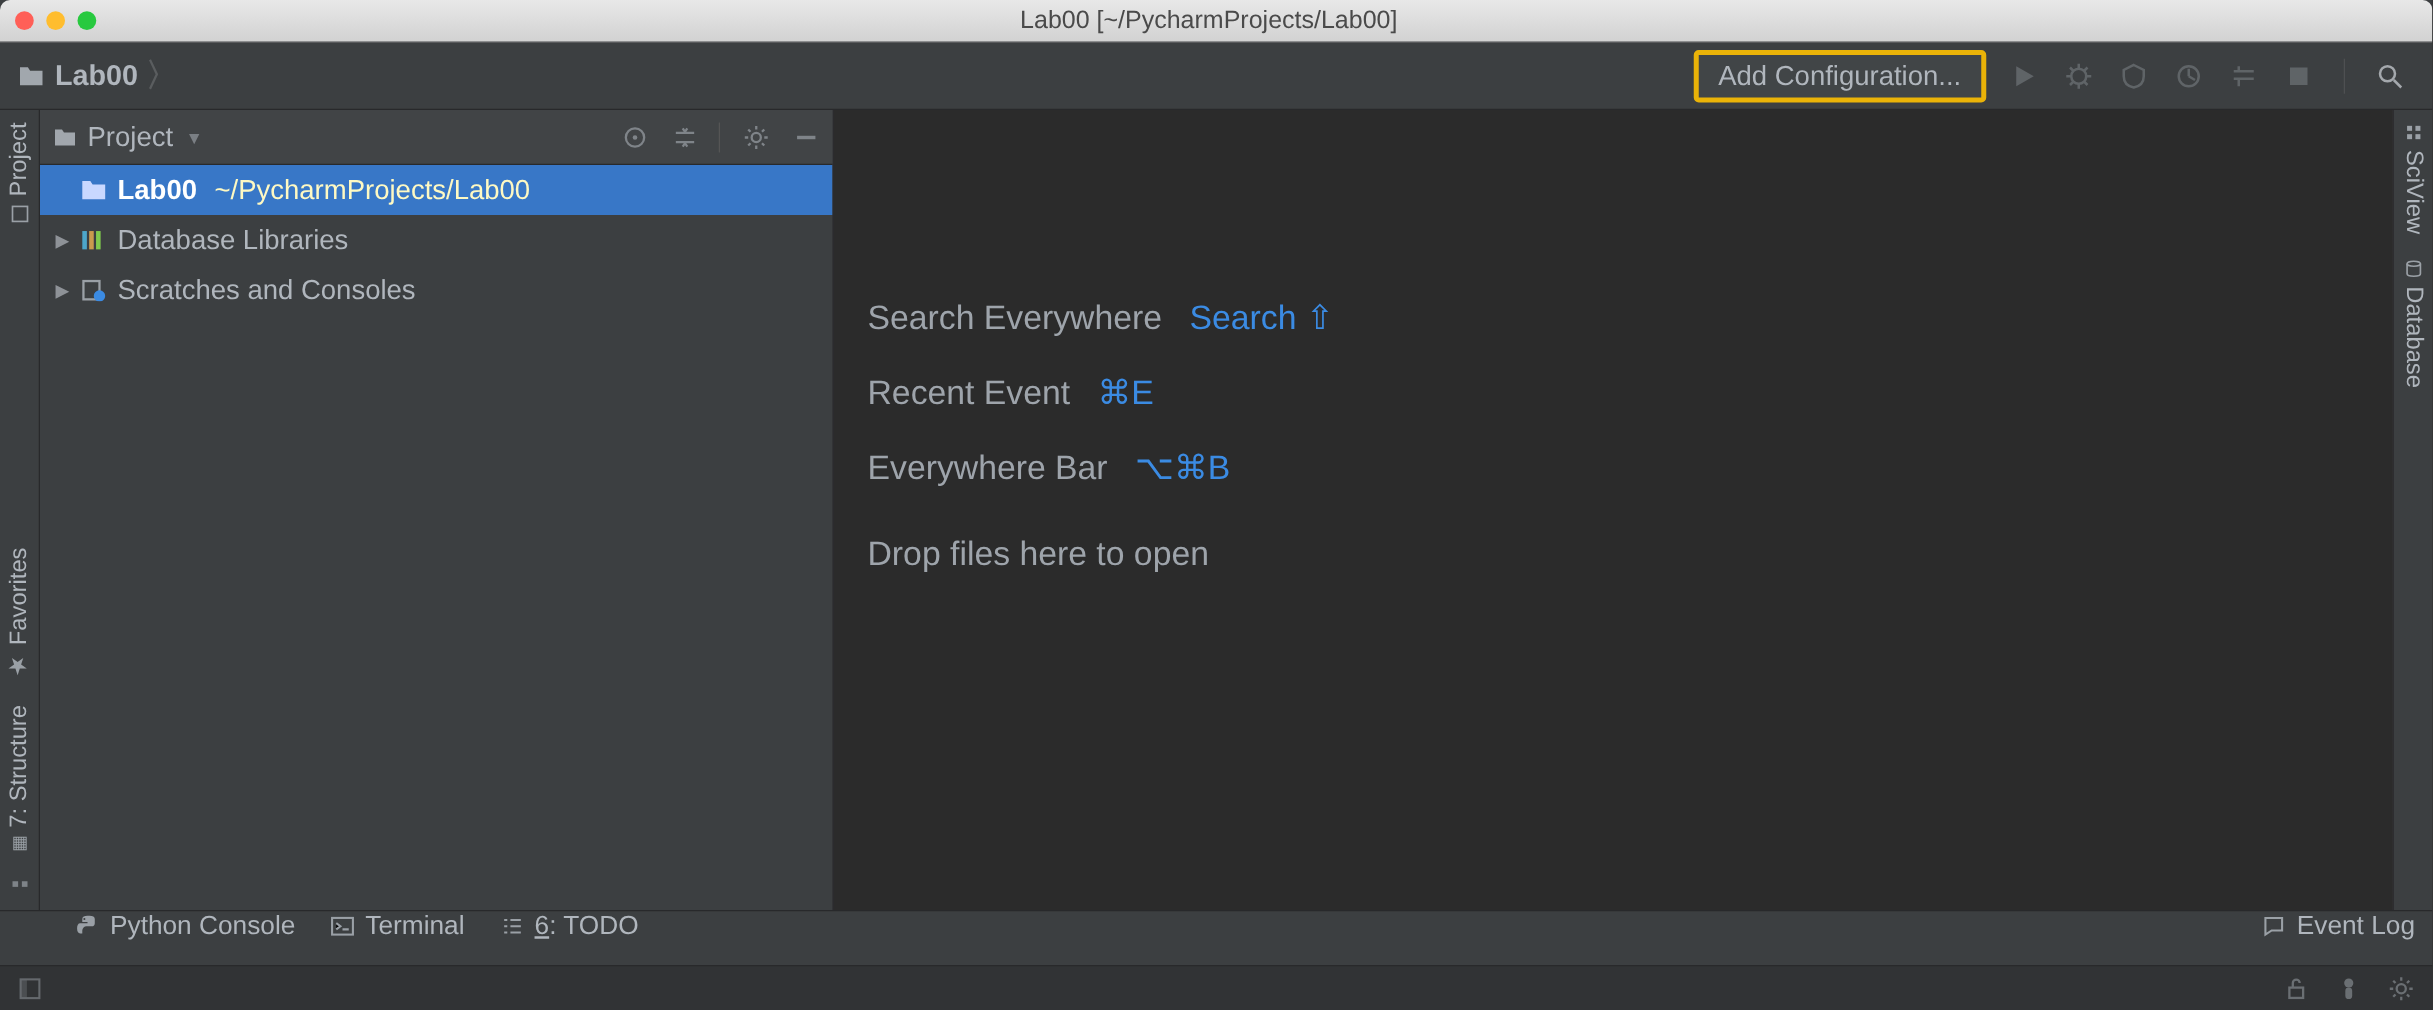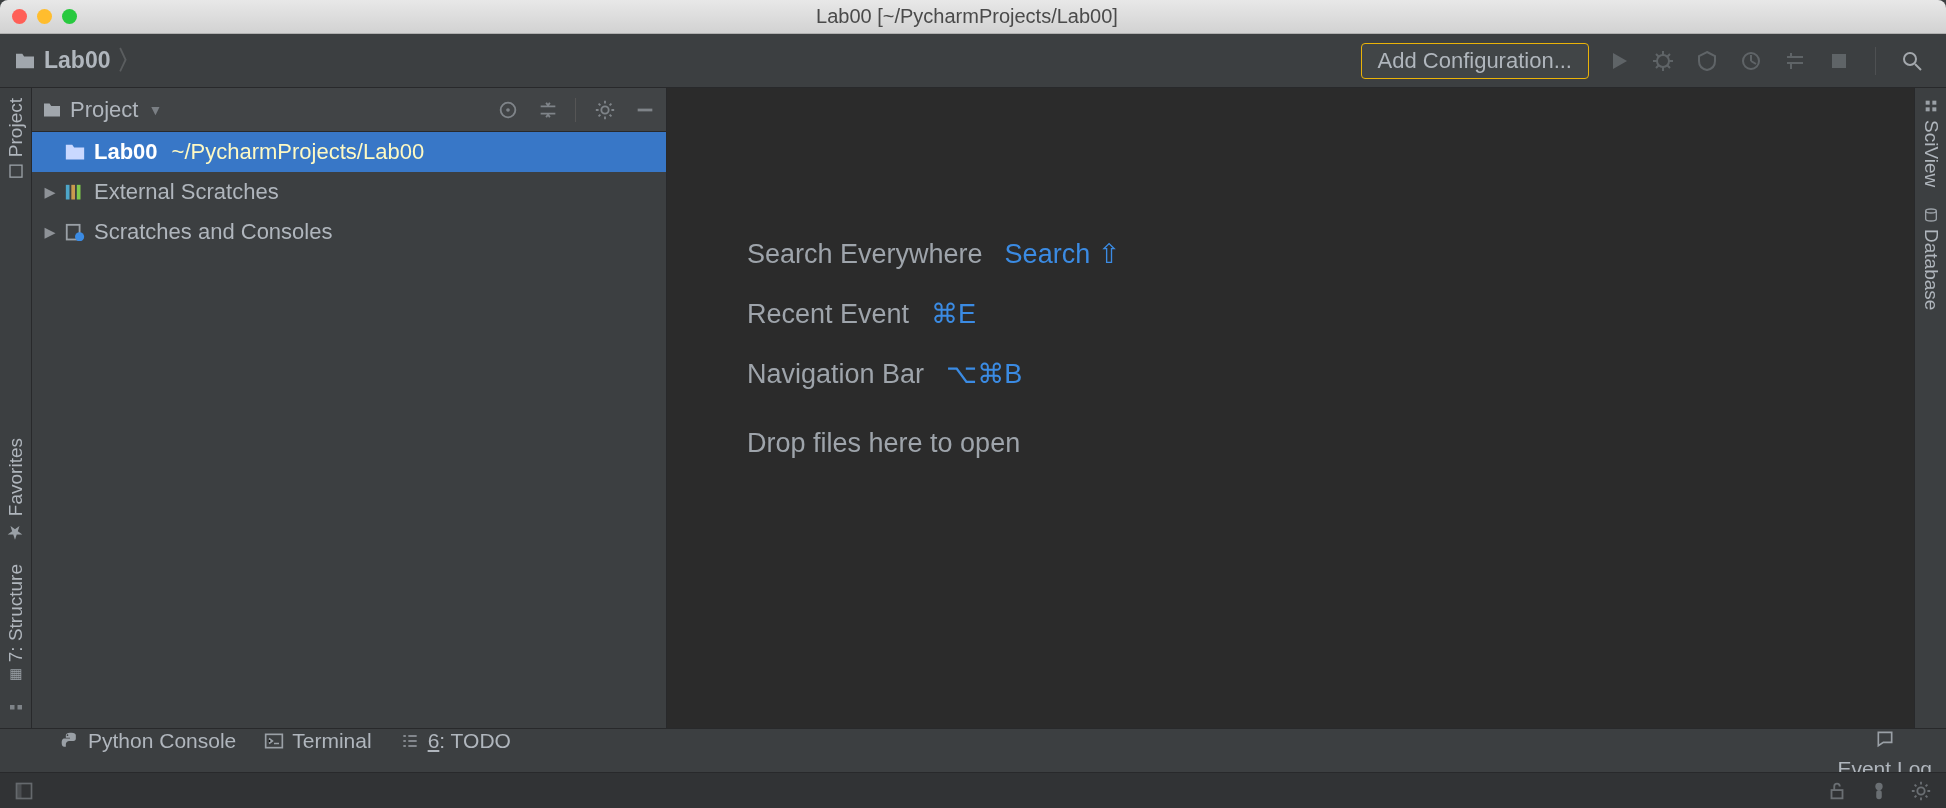--- a/index.html
+++ b/index.html
@@ -27,21 +27,21 @@
   .tl-yellow{background:#ffbd2e;}
   .tl-green{background:#28c93f;}
   .titlebar .title{position:absolute;left:0;right:12px;text-align:center;color:var(--title-text);font-size:20px;pointer-events:none;}
 
   
   .navbar{height:54px;background:var(--bg);display:flex;align-items:center;padding:0 14px;border-bottom:1px solid var(--border);}
   .bc-folder{width:22px;height:18px;margin-right:8px;}
   .bc{color:var(--text);display:flex;align-items:center;font-weight:600;font-size:23px;}
   .bc-chev{margin-left:6px;color:#5a5d5f;font-size:26px;}
   .navbar-spacer{flex:1;}
-  .run-config{border:1px solid #eab308;background:#414547;color:var(--text);padding:4px 16px;border-radius:4px;font-size:22px;margin-right:18px;cursor:default;}
+  .run-config{border:4px solid #eab308;background:#414547;color:var(--text);padding:4px 16px;border-radius:4px;font-size:22px;margin-right:18px;cursor:default;}
   .tool-icons{display:flex;align-items:center;gap:20px;margin-right:8px;}
   .tool-icons .ico{width:24px;height:24px;opacity:.38;display:flex;align-items:center;justify-content:center;}
   .tool-icons .ico svg{width:100%;height:100%;}
   .tool-icons .sep{width:1px;height:28px;background:#4e5052;margin:0 4px;}
   .tool-icons .search{opacity:.75;}
 
   
   .main{flex:1;display:flex;min-height:0;}
   .gutter{width:32px;background:var(--bg);display:flex;flex-direction:column;align-items:center;border-right:1px solid var(--border);}
   .gutter.right{border-right:none;border-left:1px solid var(--border);}
@@ -65,32 +65,32 @@
   .tree-row{display:flex;align-items:center;height:40px;padding-left:12px;color:var(--text);gap:8px;}
   .tree-row.selected{background:var(--select);color:#fff;}
   .tree-row .arrow{width:12px;display:inline-flex;justify-content:center;color:#8e9297;}
   .tree-row.selected .arrow{color:#fff;}
   .tree-row .nm{font-weight:600;}
   .tree-row .path{color:#fef9c3;margin-left:6px;font-weight:400;}
   .tree-icon{width:22px;height:18px;display:inline-flex;align-items:center;justify-content:center;}
 
   
   .editor{flex:1;background:var(--bg-dark);display:flex;align-items:flex-start;justify-content:flex-start;position:relative;}
-  .tips{margin-top:150px;margin-left:80px;display:flex;flex-direction:column;gap:28px;font-size:27px;}
+  .tips{margin-top:150px;margin-left:27px;display:flex;flex-direction:column;gap:28px;font-size:27px;}
   .tips .row{display:flex;align-items:baseline;gap:22px;}
   .tips .lbl{color:#9ea4ab;}
   .tips .key{color:var(--accent);}
   .tips .drop{color:#9ea4ab;margin-top:10px;}
 
   
   .bottombar{height:44px;background:var(--bg);display:flex;align-items:flex-start;padding:0 14px;border-top:1px solid var(--border);font-size:21px;color:var(--text);}
   .bottombar .tab{display:flex;align-items:center;gap:8px;margin-left:28px;}
   .bottombar .tab:first-child{margin-left:46px;}
   .bottombar .sp{flex:1;}
-  .bottombar .evt{display:flex;align-items:center;gap:8px;flex-direction:column;}
+  .bottombar .evt{display:flex;align-items:center;gap:8px;}
   .bottombar .u{text-decoration:underline;}
 
   
   .statusbar{height:36px;background:var(--bg-darker);display:flex;align-items:center;padding:0 14px;border-top:1px solid var(--border);}
   .statusbar .sico{width:20px;height:20px;opacity:.5;}
   .statusbar .sp{flex:1;}
   .statusbar .rico{width:22px;height:22px;opacity:.55;margin-left:20px;}
 
   svg{display:block;}
   .folder-svg{fill:#a1a7ad;}
@@ -231,21 +231,21 @@
       </div>
       <div class="tree-row">
         <span class="arrow">▸</span>
         <span class="tree-icon">
             <svg viewBox="0 0 24 20">
               <rect x="2" y="2" width="4" height="16" fill="#4da6c9"></rect>
               <rect x="8" y="2" width="4" height="16" fill="#c99a4d"></rect>
               <rect x="14" y="2" width="4" height="16" fill="#7fc94d"></rect>
             </svg>
           </span>
-        <span>External Scratches</span>
+        <span>Database Libraries</span>
       </div>
       <div class="tree-row">
         <span class="arrow">▸</span>
         <span class="tree-icon">
             <svg viewBox="0 0 24 20">
               <rect x="3" y="2" width="14" height="16" fill="none" stroke="#9aa0a6" stroke-width="2"></rect>
               <circle cx="17" cy="15" r="5" fill="#3b8be3"></circle>
             </svg>
           </span>
         <span>Scratches and Consoles</span>
@@ -257,21 +257,21 @@
     <div class="tips">
       <div class="row">
           <span class="lbl">Search Everywhere</span>
           <span class="key">Search ⇧</span>
         </div>
       <div class="row">
           <span class="lbl">Recent Event</span>
           <span class="key">⌘E</span>
         </div>
       <div class="row">
-          <span class="lbl">Navigation Bar</span>
+          <span class="lbl">Everywhere Bar</span>
           <span class="key">⌥⌘B</span>
         </div>
       <div class="drop">Drop files here to open</div>
     </div>
   </div>
 
   <div class="gutter right">
     <div class="vlabel">
       <svg width="16" height="16" viewBox="0 0 24 24">
           <rect x="4" y="4" width="6" height="6" fill="#9aa0a6"></rect>

